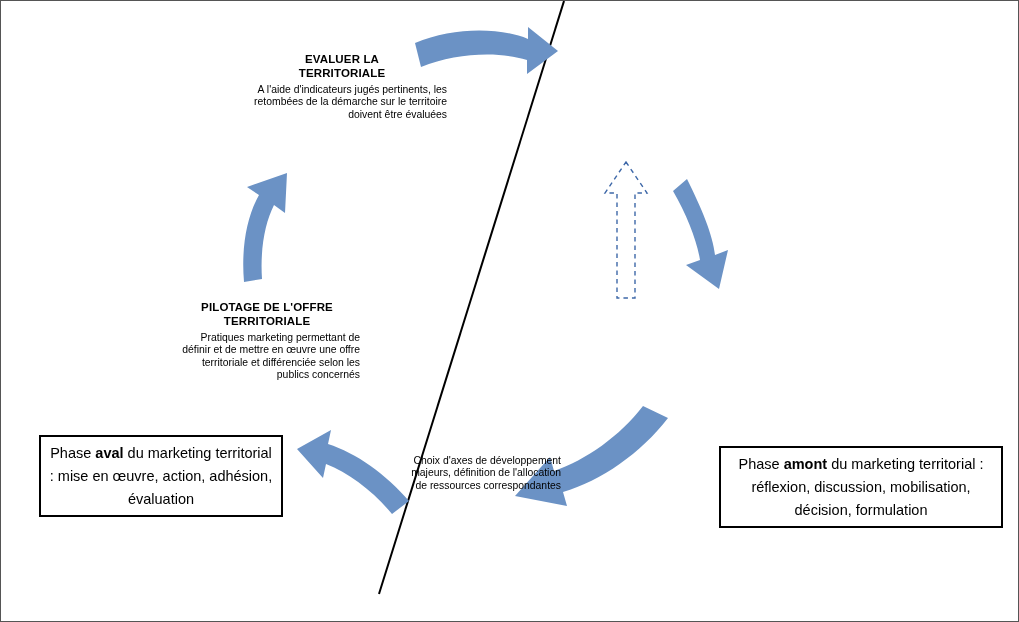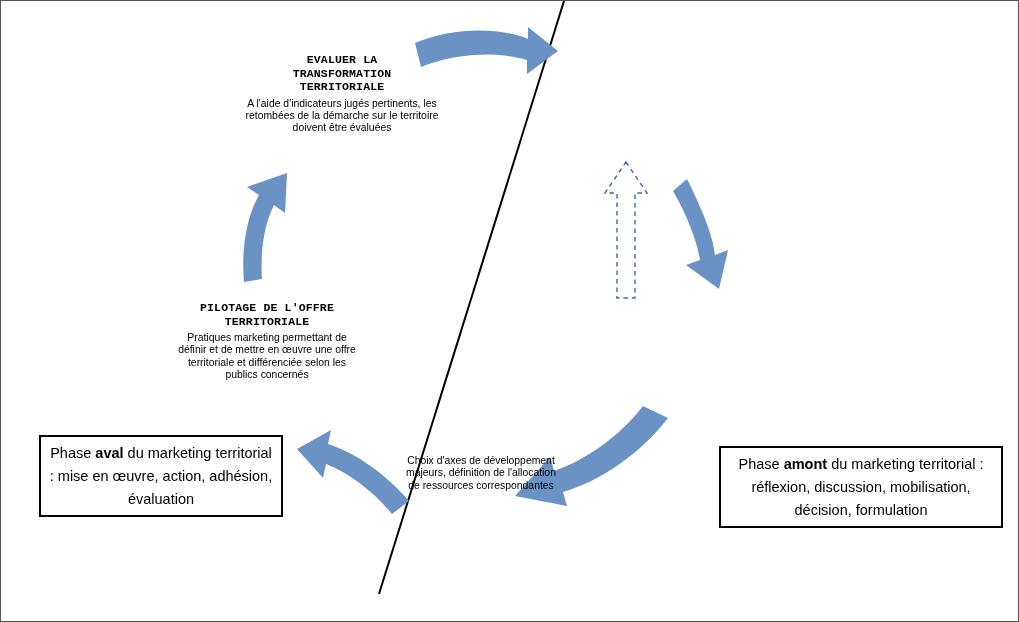--- a/index.html
+++ b/index.html
@@ -31,26 +31,26 @@
   .node {
     position: absolute;
     text-align: center;
     color: #000000;
   }
   .node .title {
     font-weight: bold;
     font-size: 11.5px;
     line-height: 13.5px;
     letter-spacing: 0.15px;
-    font-family: Liberation Mono, monospace;
   }
   .node .body {
     font-size: 10.4px;
     line-height: 12.4px;
     margin-top: 4px;
+    text-align: right;
   }
   .callout {
     position: absolute;
     border: 2px solid #000000;
     background: #ffffff;
     box-sizing: border-box;
     text-align: center;
     font-size: 14.5px;
     line-height: 23px;
     color: #000000;
@@ -131,21 +131,20 @@
              L 286,172
              L 284,212
              L 273,204
              C 264,222 259,248 261,278
              Z"></path>
   </svg>
 
   <div class="node" id="node-evaluer">
     <div class="title">
       <div>EVALUER LA</div>
-      <div>TRANSFORMATION</div>
       <div>TERRITORIALE</div>
     </div>
     <div class="body">A l'aide d'indicateurs jugés pertinents, les retombées de la démarche sur le territoire doivent être évaluées</div>
   </div>
 
   <div class="node" id="node-dresser">
   </div>
 
 
   <div class="node" id="node-elaborer">

